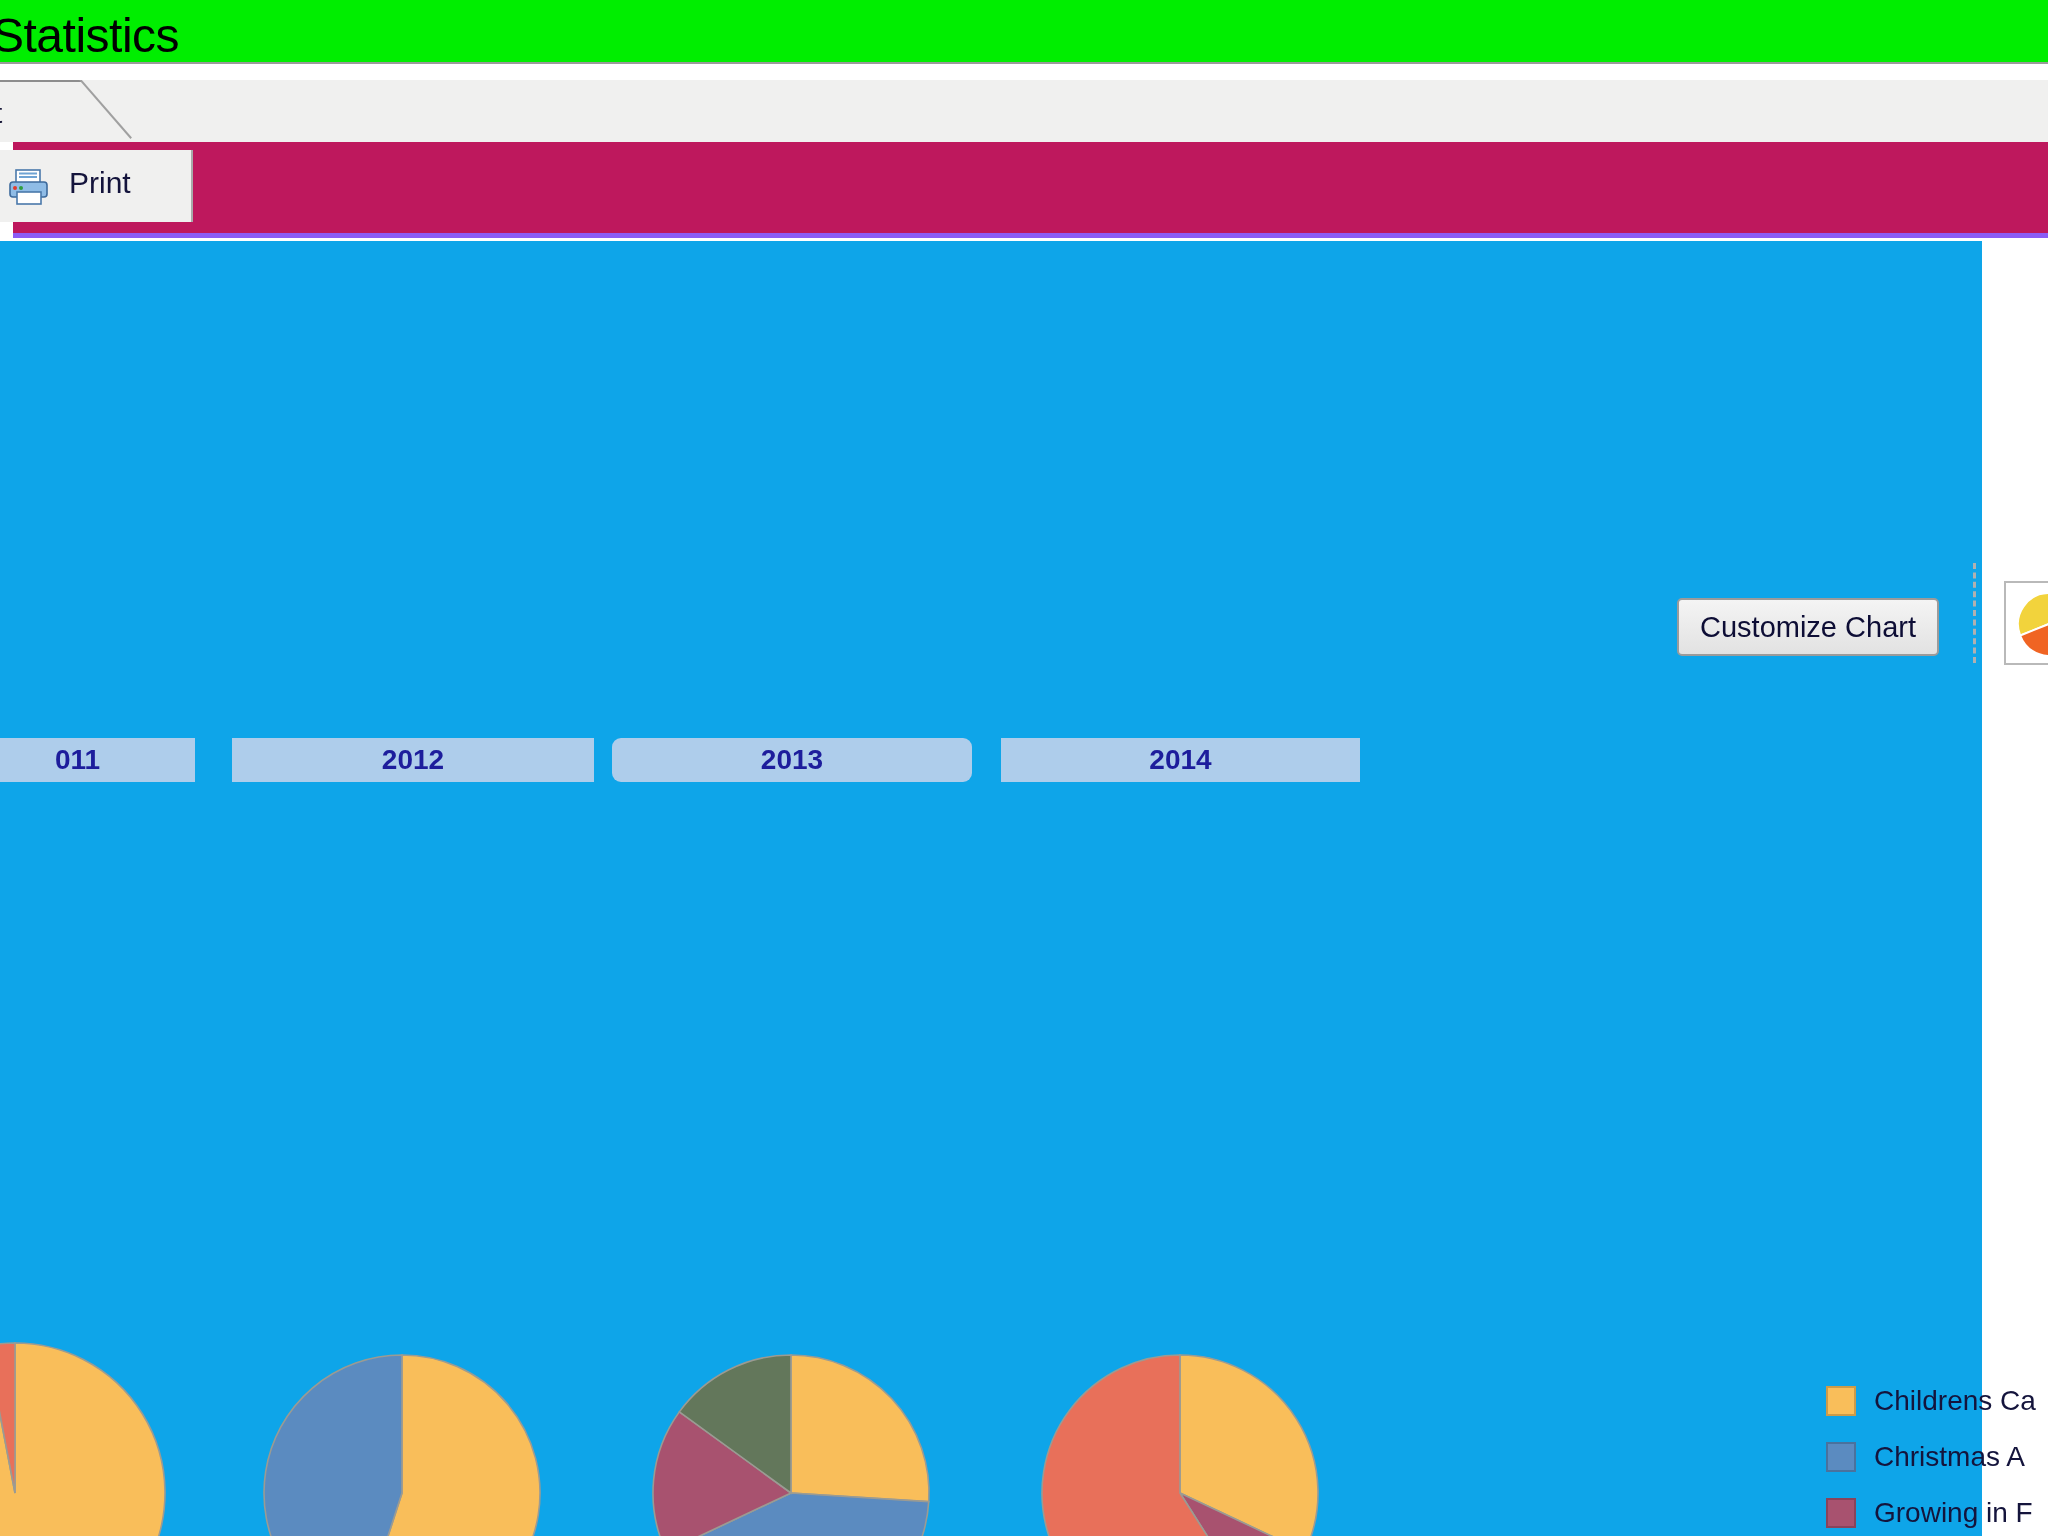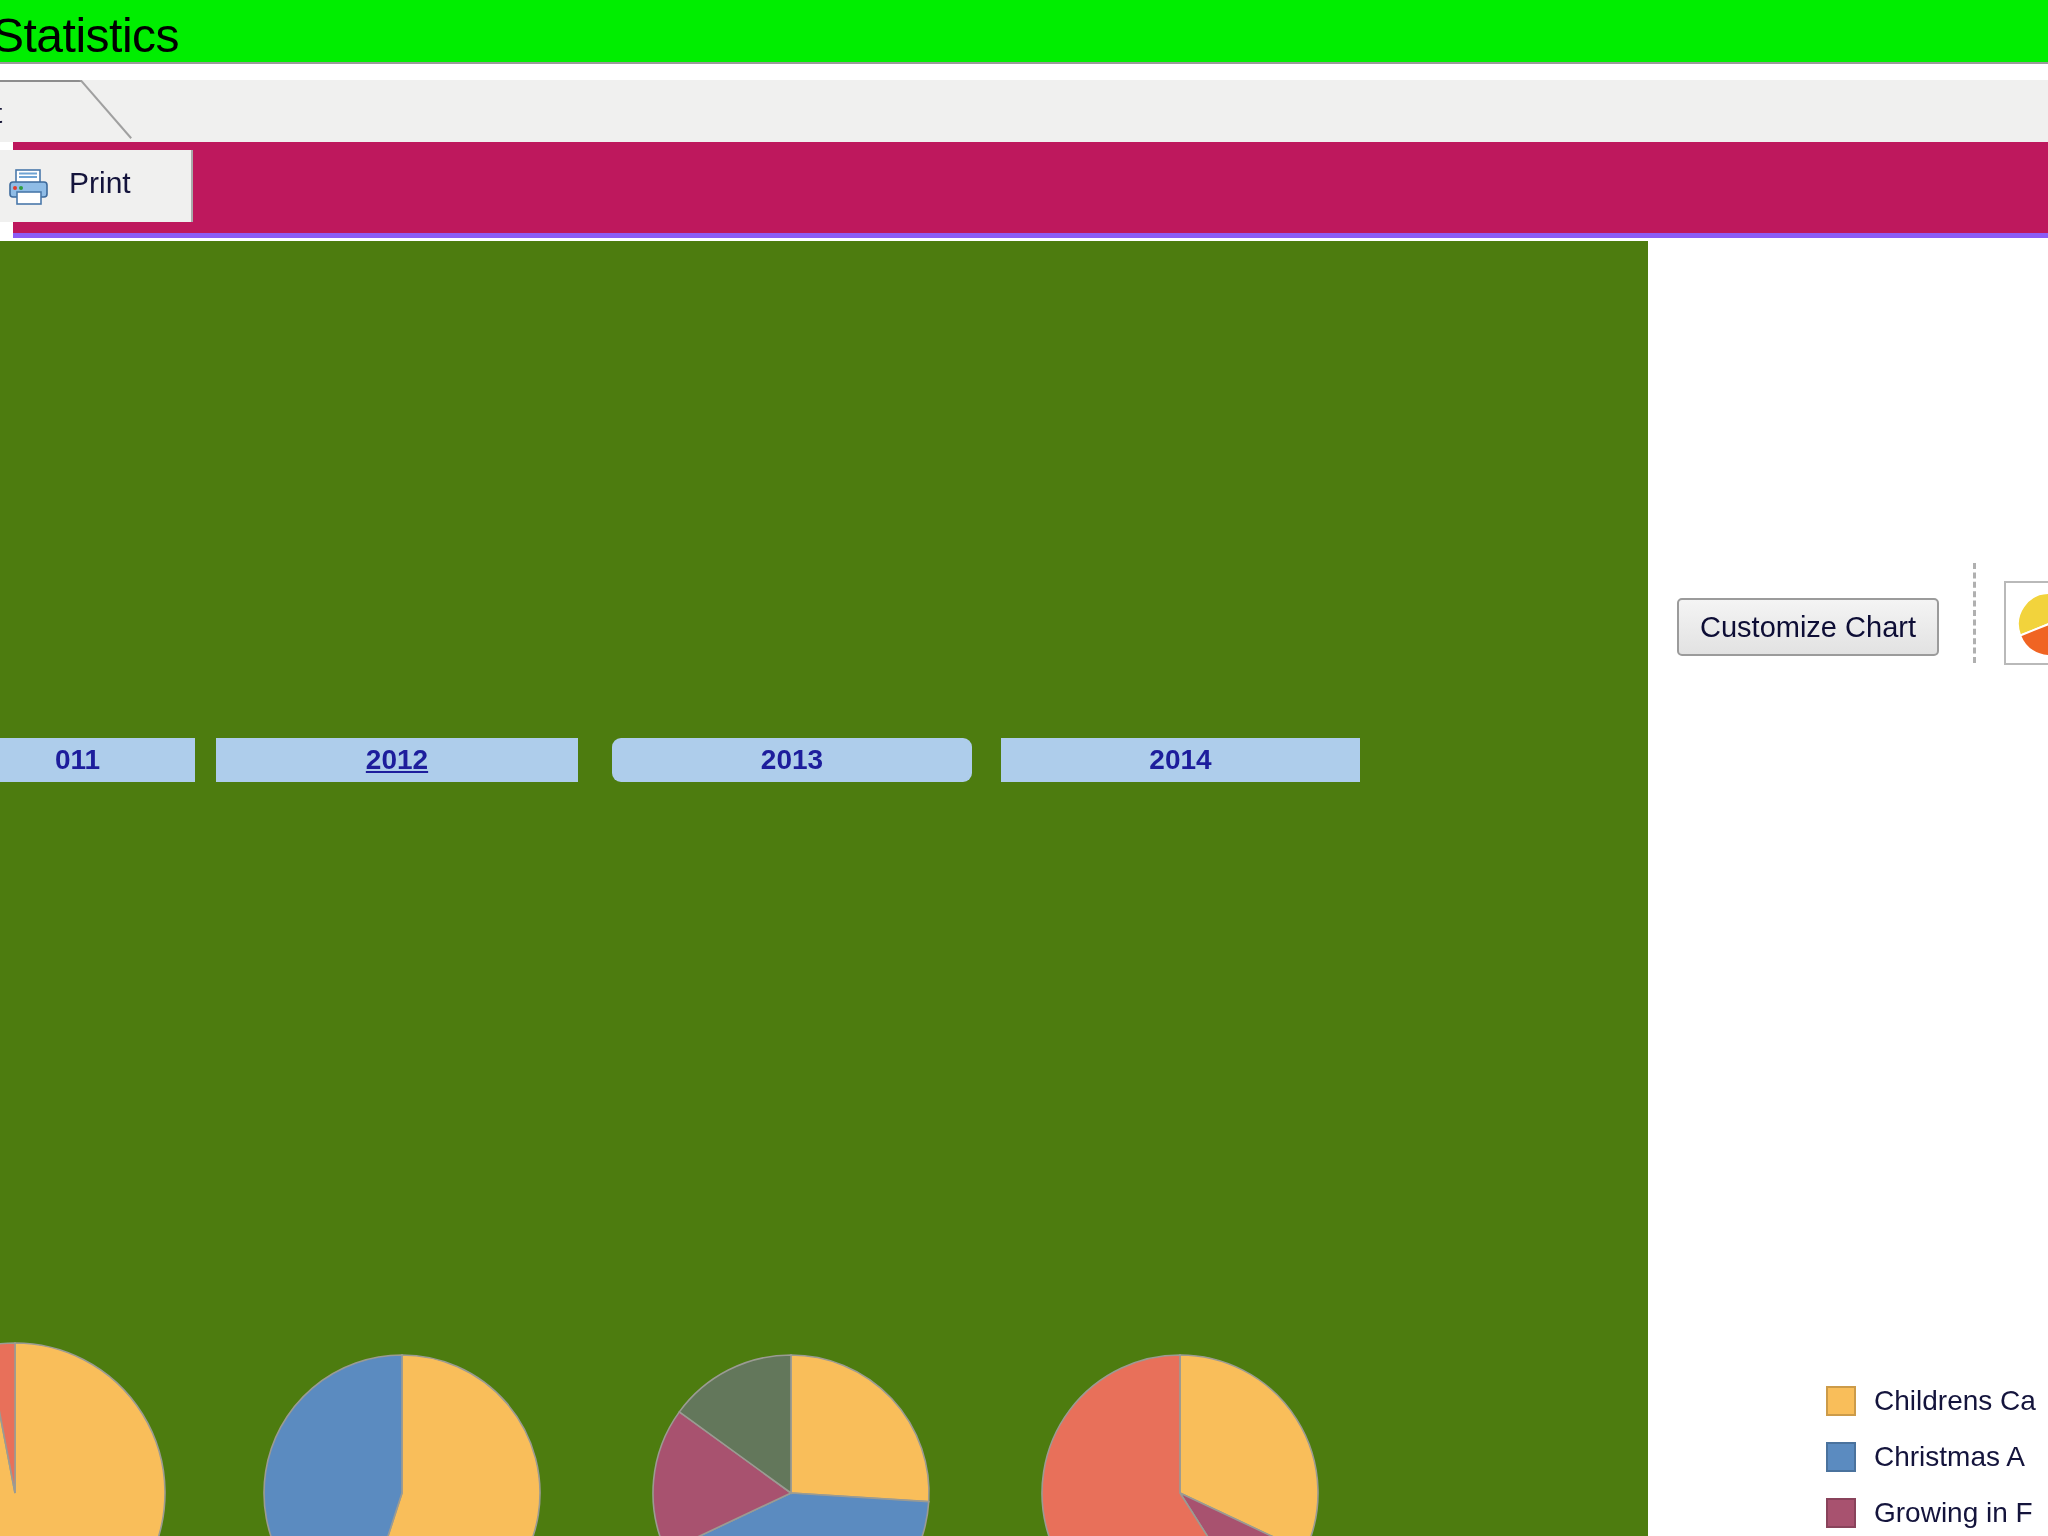--- a/index.html
+++ b/index.html
@@ -135,23 +135,23 @@
     left: 100px;
     top: 16px;
     font-size: 30px;
     color: #14143c;
   }
 
   
   #chart-pane {
     position: absolute;
     left: 0; top: 241px;
-    width: 1648px;
+    width: 1982px;
     height: 1295px;
-    background: #4d7c0f;
+    background: #0ea5e9;
   }
 
   
   #customize-chart-button {
     position: absolute;
     left: 1677px;
     top: 357px;
     width: 262px;
     height: 58px;
     background: linear-gradient(#f4f4f4, #e2e2e2);
@@ -276,21 +276,21 @@
       <path d="M35 35 L35 4 A31 31 0 0 1 52 62 Z" fill="#7ac34a" stroke="#ffffff" stroke-width="2"></path>
 
       <path d="M35 35 L6.2 46.5 A31 31 0 0 0 52 62 Z" fill="#f06423" stroke="#ffffff" stroke-width="2"></path>
     </svg>
   </div>
 
   <div id="year-bands-host">
       <div class="year-band" style="left: -40px; width: 235px;">
         <span>011</span>
       </div>
-      <div class="year-band" style="left: 216px; width: 362px; text-decoration: underline;">
+      <div class="year-band" style="left: 232px; width: 362px;">
         <span>2012</span>
       </div>
       <div class="year-band" style="left: 612px; width: 360px; border-radius: 9px;">
         <span>2013</span>
       </div>
       <div class="year-band" style="left: 1001px; width: 359px;">
         <span>2014</span>
       </div>
     </div>
 

